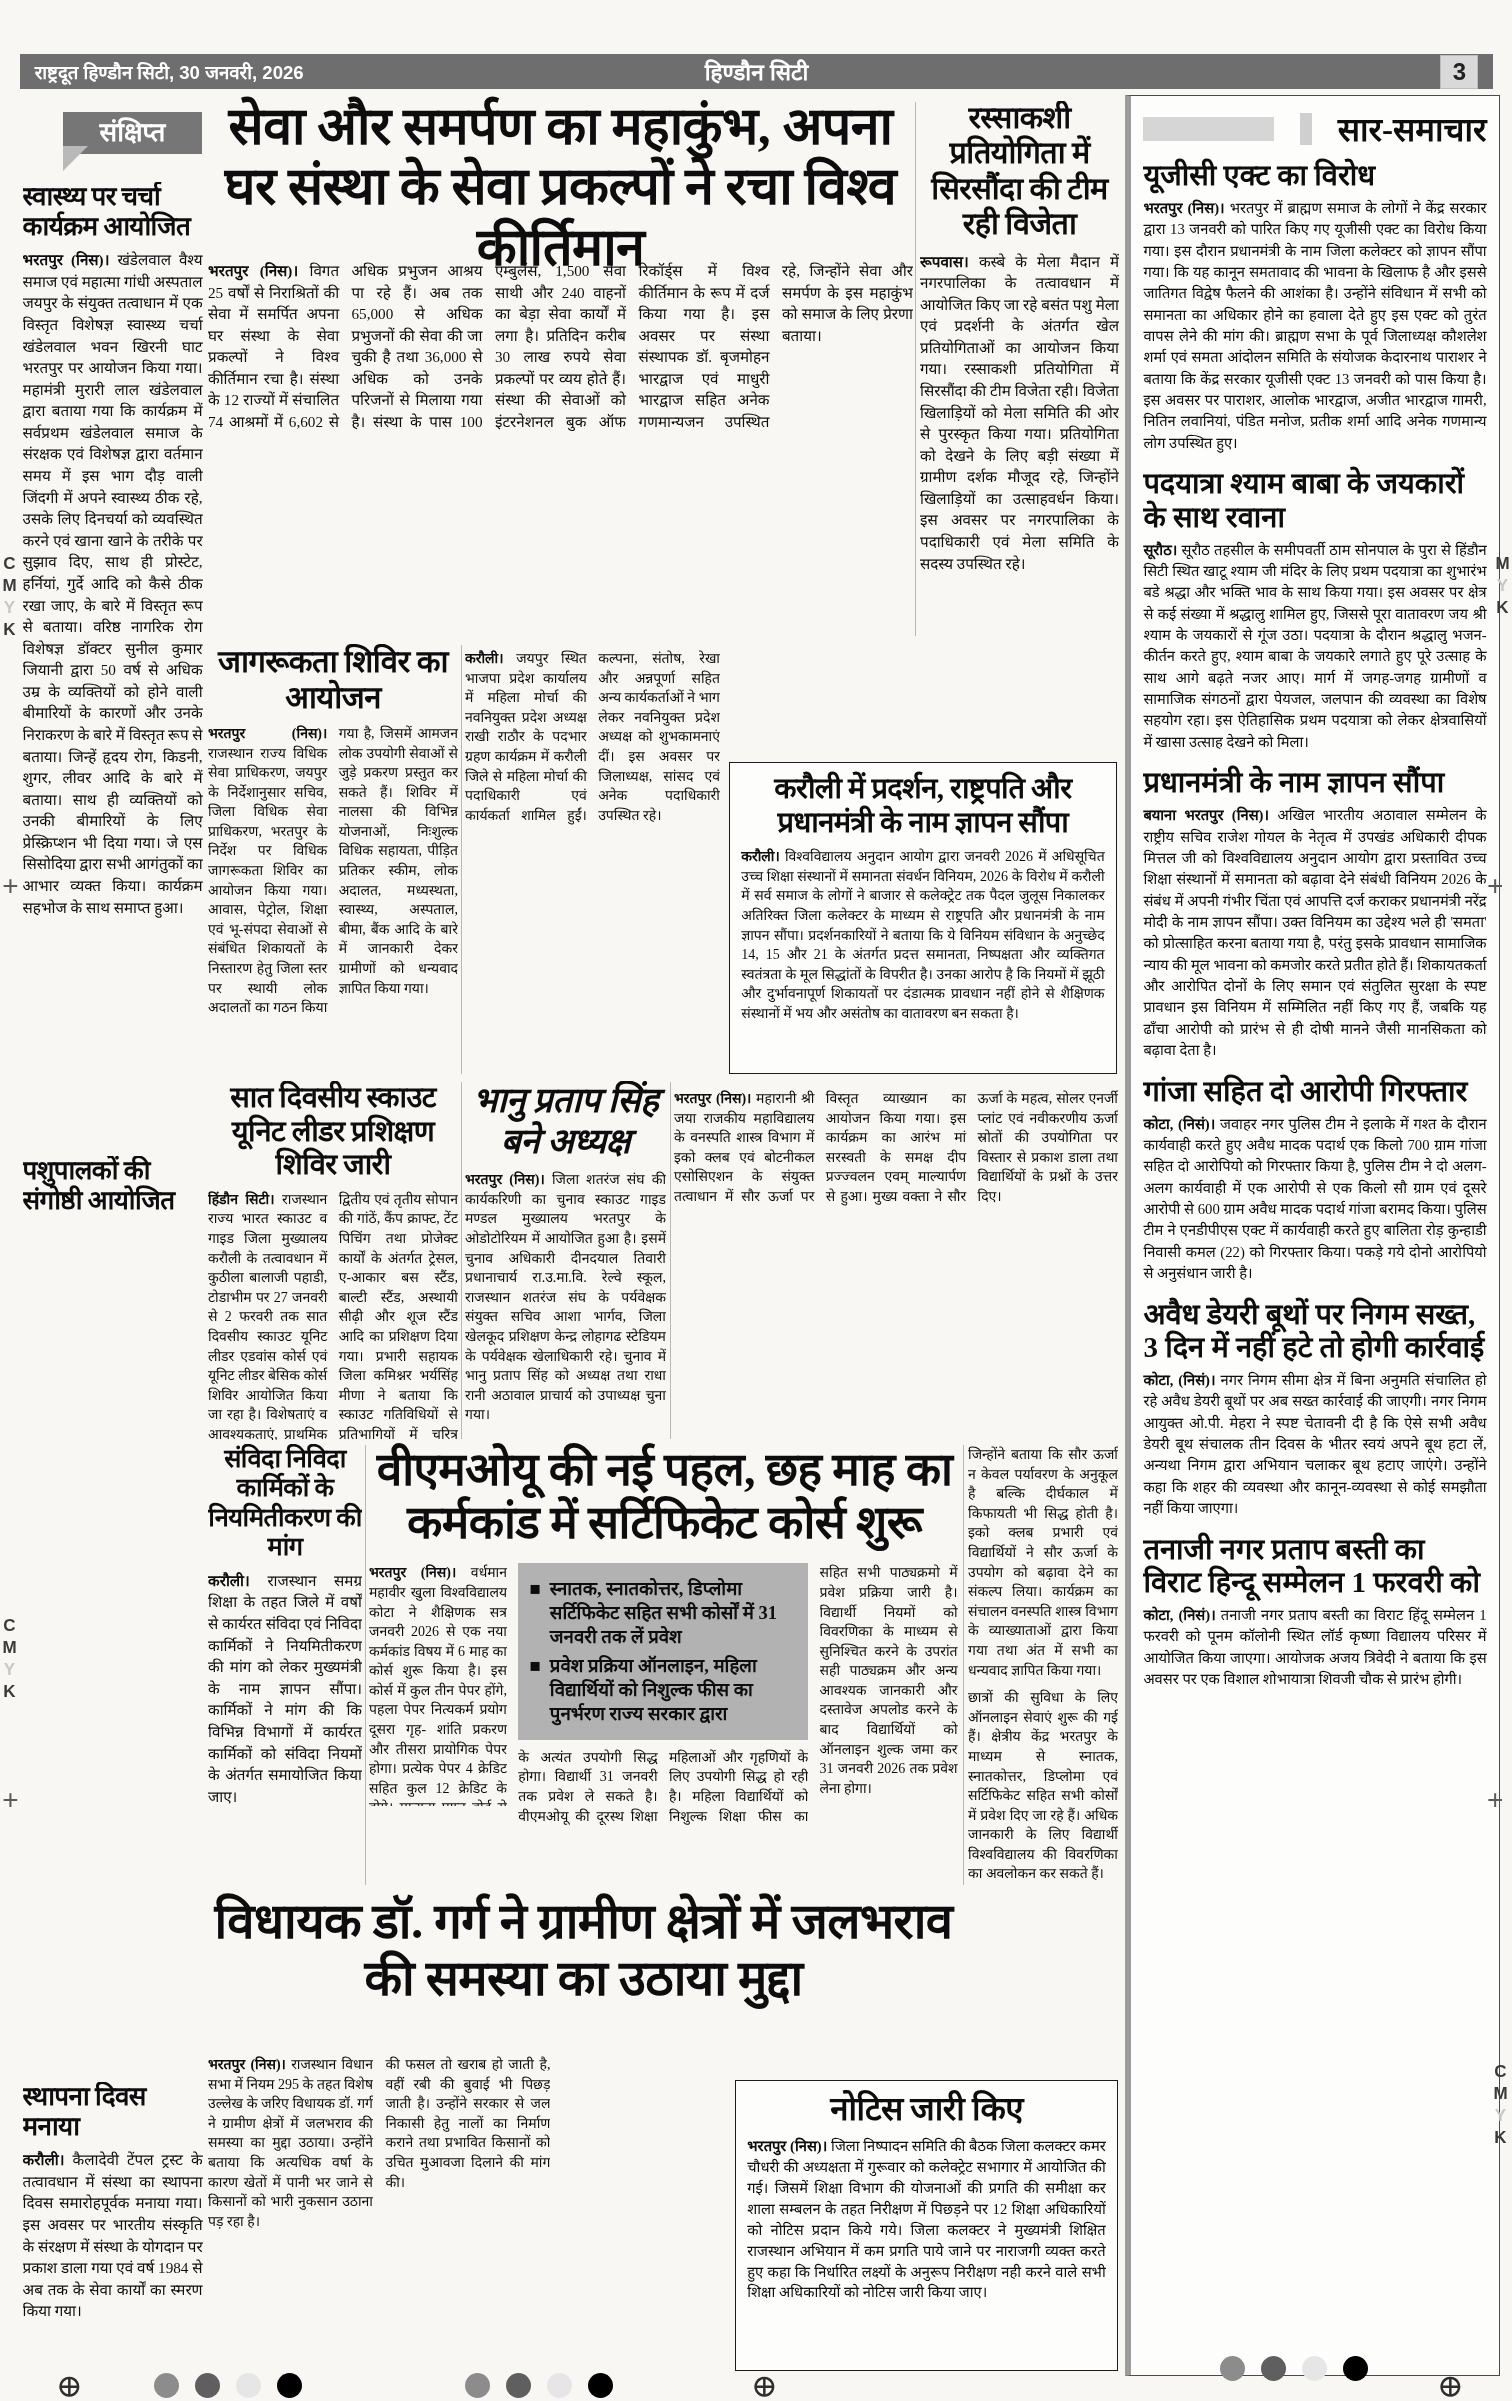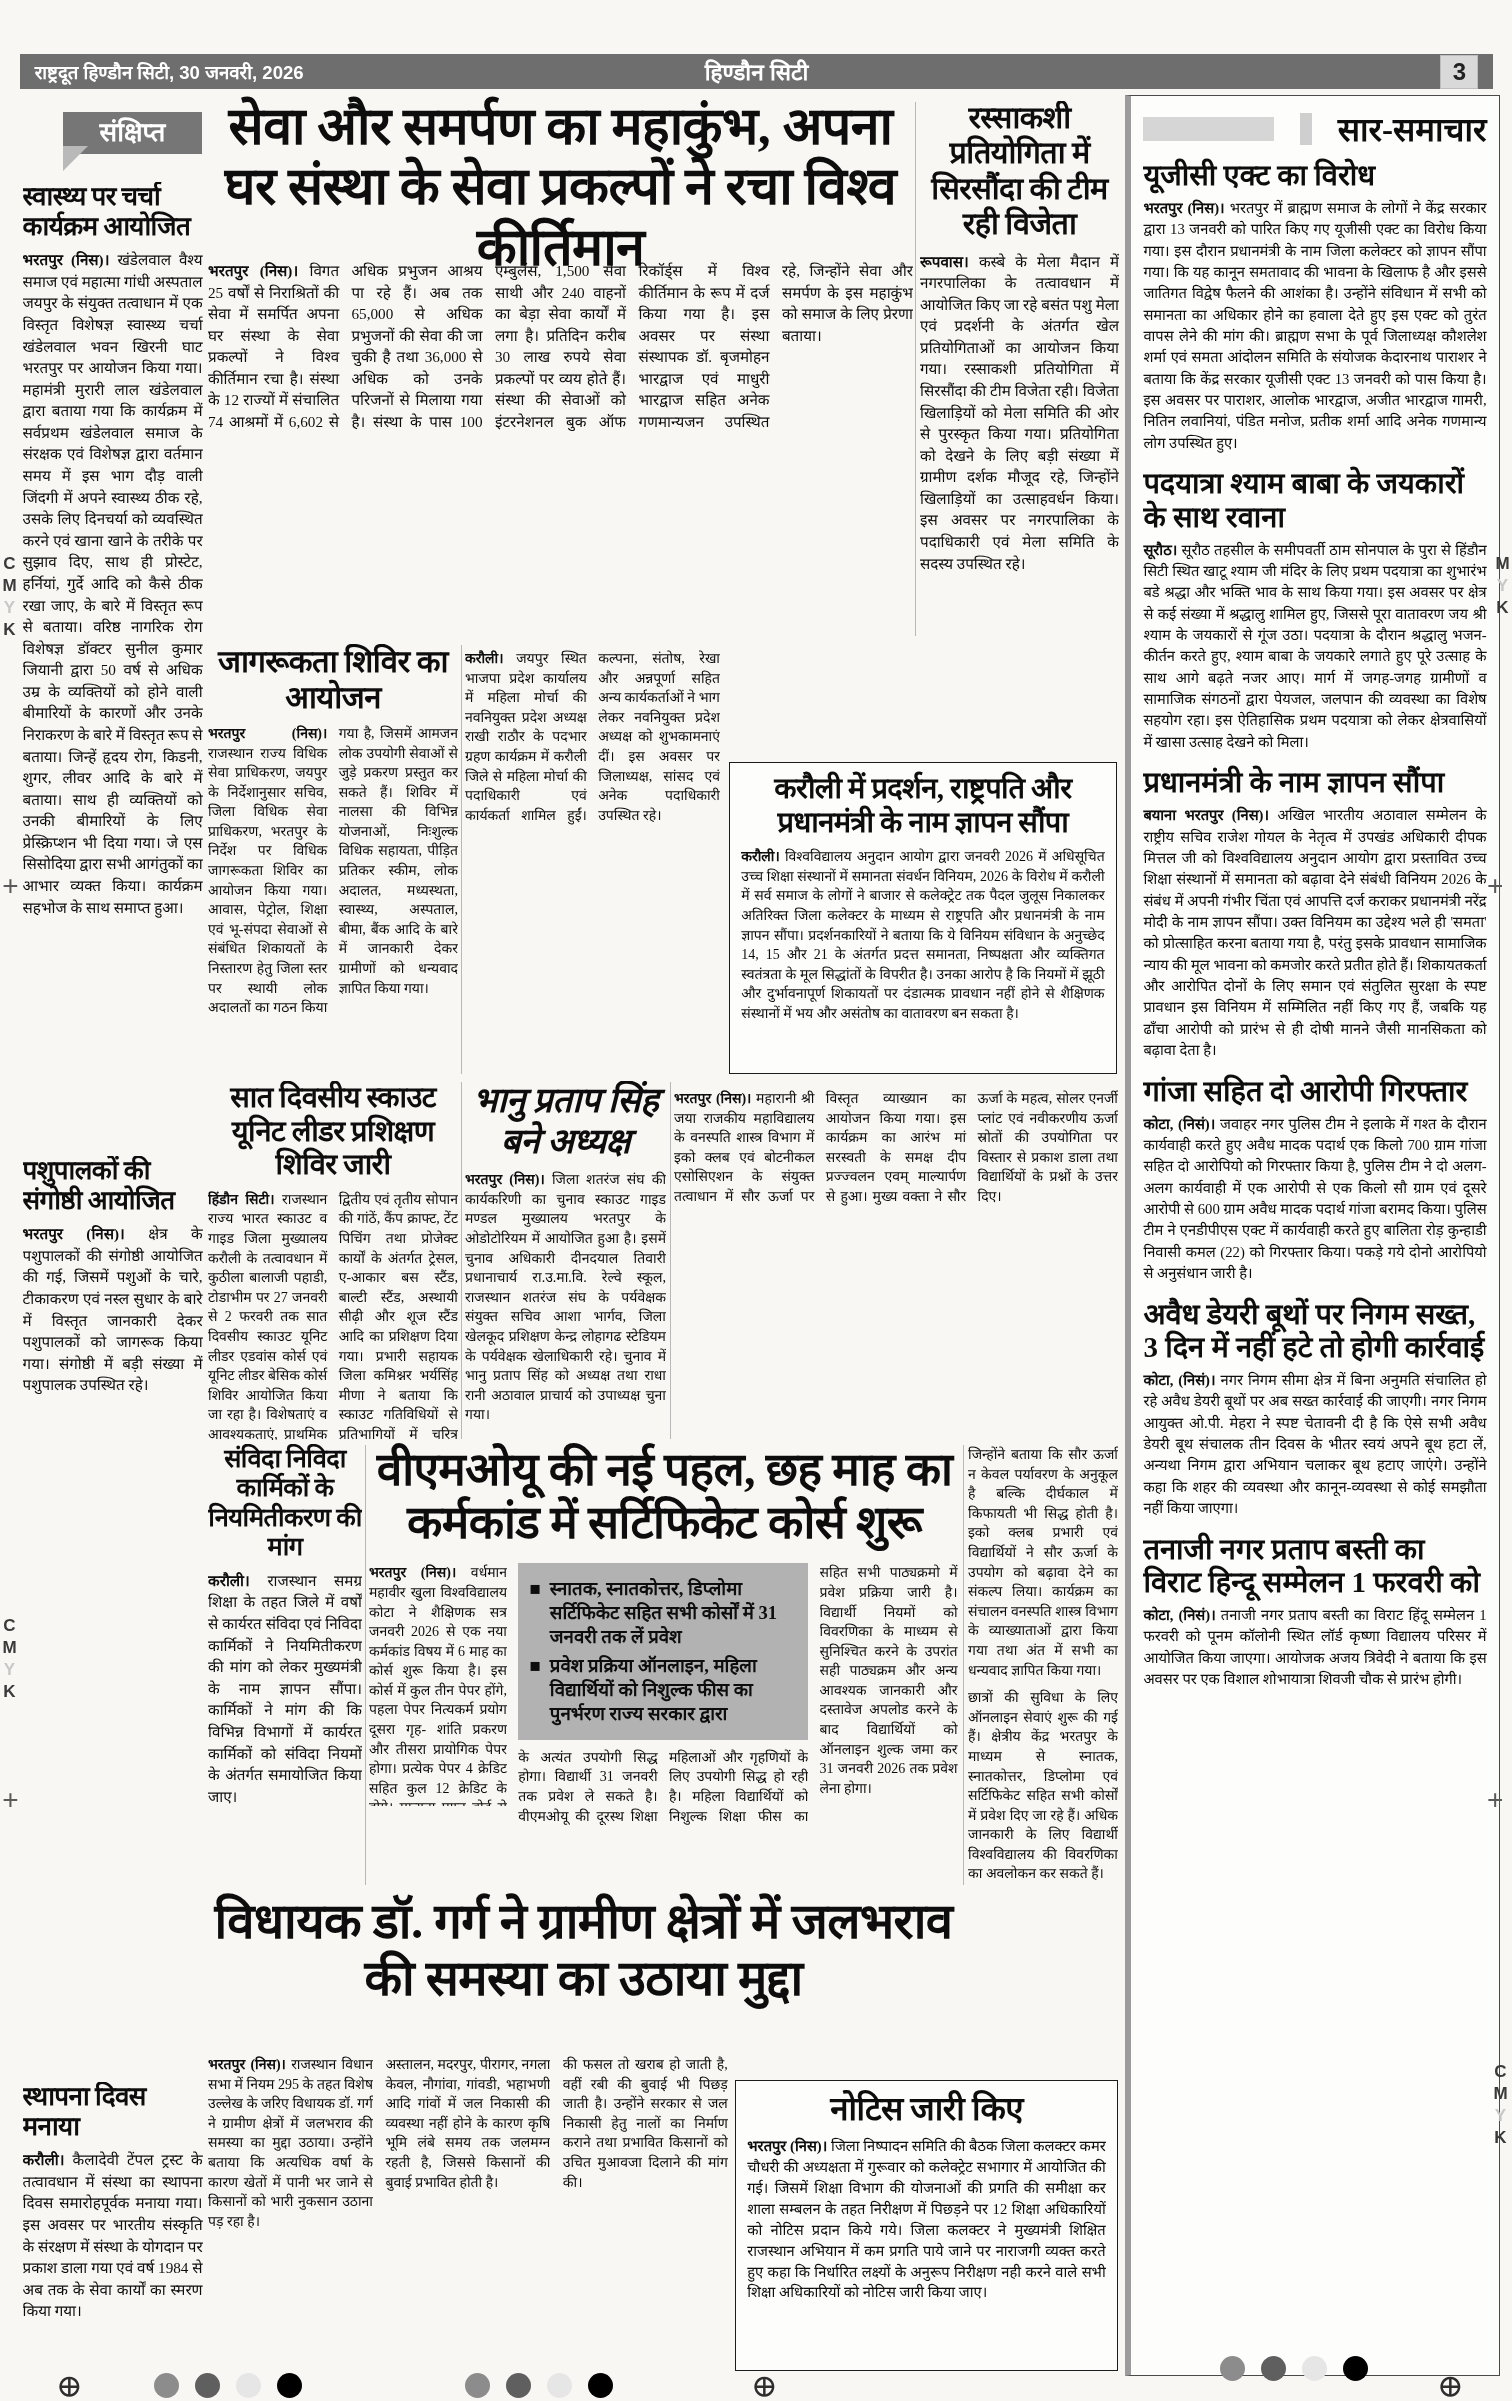--- a/index.html
+++ b/index.html
@@ -87,21 +87,20 @@
 <div class="abs tab" style="left:63px; top:112px; width:139px;">संक्षिप्त</div>
 <div class="abs tab-fold" style="left:63px; top:146px;"></div>
 
 <div class="abs clip" style="left:22.6px; top:182px; width:180px; height:966px;">
   <h2 class="hl-brief headline">स्वास्थ्य पर चर्चा कार्यक्रम आयोजित</h2>
   <p class="body-txt"><span class="dateline">भरतपुर (निस)।</span> <span>खंडेलवाल वैश्य समाज एवं महात्मा गांधी अस्पताल जयपुर के संयुक्त तत्वाधान में एक विस्तृत विशेषज्ञ स्वास्थ्य चर्चा खंडेलवाल भवन खिरनी घाट भरतपुर पर आयोजन किया गया। महामंत्री मुरारी लाल खंडेलवाल द्वारा बताया गया कि कार्यक्रम में सर्वप्रथम खंडेलवाल समाज के संरक्षक एवं विशेषज्ञ द्वारा वर्तमान समय में इस भाग दौड़ वाली जिंदगी में अपने स्वास्थ्य ठीक रहे, उसके लिए दिनचर्या को व्यवस्थित करने एवं खाना खाने के तरीके पर सुझाव दिए, साथ ही प्रोस्टेट, हर्नियां, गुर्दे आदि को कैसे ठीक रखा जाए, के बारे में विस्तृत रूप से बताया। वरिष्ठ नागरिक रोग विशेषज्ञ डॉक्टर सुनील कुमार जियानी द्वारा 50 वर्ष से अधिक उम्र के व्यक्तियों को होने वाली बीमारियों के कारणों और उनके निराकरण के बारे में विस्तृत रूप से बताया। जिन्हें हृदय रोग, किडनी, शुगर, लीवर आदि के बारे में बताया। साथ ही व्यक्तियों को उनकी बीमारियों के लिए प्रेस्क्रिप्शन भी दिया गया। जे एस सिसोदिया द्वारा सभी आगंतुकों का आभार व्यक्त किया। कार्यक्रम सहभोज के साथ समाप्त हुआ।</span></p>
 </div>
 
 <div class="abs clip" style="left:22.6px; top:1156px; width:180px; height:915px;">
   <h2 class="hl-brief headline">पशुपालकों की संगोष्ठी आयोजित</h2>
-  <p class="body-txt"><span class="dateline">भरतपुर (निस)।</span> <span>क्षेत्र के पशुपालकों की संगोष्ठी आयोजित की गई, जिसमें पशुओं के चारे, टीकाकरण एवं नस्ल सुधार के बारे में विस्तृत जानकारी देकर पशुपालकों को जागरूक किया गया। संगोष्ठी में बड़ी संख्या में पशुपालक उपस्थित रहे।</span></p>
 </div>
 
 <div class="abs clip" style="left:22.6px; top:2082px; width:180px; height:285px;">
   <h2 class="hl-brief headline">स्थापना दिवस मनाया</h2>
   <p class="body-txt"><span class="dateline">करौली।</span> <span>कैलादेवी टेंपल ट्रस्ट के तत्वावधान में संस्था का स्थापना दिवस समारोहपूर्वक मनाया गया। इस अवसर पर भारतीय संस्कृति के संरक्षण में संस्था के योगदान पर प्रकाश डाला गया एवं वर्ष 1984 से अब तक के सेवा कार्यों का स्मरण किया गया।</span></p>
 </div>
 
 <div class="abs headline hl-lead" style="left:208px; top:97px; width:705px; height:157px;">सेवा और समर्पण का महाकुंभ, अपना घर संस्था के सेवा प्रकल्पों ने रचा विश्व कीर्तिमान</div>
 <div class="abs clip cols-5 body-txt" style="left:208px; top:260px; width:705px; height:377px;">
   <span class="dateline">भरतपुर (निस)।</span> <span>विगत 25 वर्षों से निराश्रितों की सेवा में समर्पित अपना घर संस्था के सेवा प्रकल्पों ने विश्व कीर्तिमान रचा है। संस्था के 12 राज्यों में संचालित 74 आश्रमों में 6,602 से अधिक प्रभुजन आश्रय पा रहे हैं। अब तक 65,000 से अधिक प्रभुजनों की सेवा की जा चुकी है तथा 36,000 से अधिक को उनके परिजनों से मिलाया गया है। संस्था के पास 100 एम्बुलेंस, 1,500 सेवा साथी और 240 वाहनों का बेड़ा सेवा कार्यों में लगा है। प्रतिदिन करीब 30 लाख रुपये सेवा प्रकल्पों पर व्यय होते हैं। संस्था की सेवाओं को इंटरनेशनल बुक ऑफ रिकॉर्ड्स में विश्व कीर्तिमान के रूप में दर्ज किया गया है। इस अवसर पर संस्था संस्थापक डॉ. बृजमोहन भारद्वाज एवं माधुरी भारद्वाज सहित अनेक गणमान्यजन उपस्थित रहे, जिन्होंने सेवा और समर्पण के इस महाकुंभ को समाज के लिए प्रेरणा बताया।</span>
@@ -182,21 +181,20 @@
   <span>जिन्होंने बताया कि सौर ऊर्जा न केवल पर्यावरण के अनुकूल है बल्कि दीर्घकाल में किफायती भी सिद्ध होती है। इको क्लब प्रभारी एवं विद्यार्थियों ने सौर ऊर्जा के उपयोग को बढ़ावा देने का संकल्प लिया। कार्यक्रम का संचालन वनस्पति शास्त्र विभाग के व्याख्याताओं द्वारा किया गया तथा अंत में सभी का धन्यवाद ज्ञापित किया गया।</span>
   <p class="mt">छात्रों की सुविधा के लिए ऑनलाइन सेवाएं शुरू की गई हैं। क्षेत्रीय केंद्र भरतपुर के माध्यम से स्नातक, स्नातकोत्तर, डिप्लोमा एवं सर्टिफिकेट सहित सभी कोर्सों में प्रवेश दिए जा रहे हैं। अधिक जानकारी के लिए विद्यार्थी विश्वविद्यालय की विवरणिका का अवलोकन कर सकते हैं।</p>
 </div>
 
 <div class="abs headline hl-mla" style="left:208px; top:1894px; width:751px; height:154px;">विधायक डॉ. गर्ग ने ग्रामीण क्षेत्रों में जलभराव की समस्या का उठाया मुद्दा</div>
 
 <div class="abs" style="left:208px; top:2055px; width:521px; height:316px; display:flex; gap:12.4px;">
   <div class="body-txt body-sm clip" style="width:165px; height:316px;">
     <span class="dateline">भरतपुर (निस)।</span> <span>राजस्थान विधान सभा में नियम 295 के तहत विशेष उल्लेख के जरिए विधायक डॉ. गर्ग ने ग्रामीण क्षेत्रों में जलभराव की समस्या का मुद्दा उठाया। उन्होंने बताया कि अत्यधिक वर्षा के कारण खेतों में पानी भर जाने से किसानों को भारी नुकसान उठाना पड़ रहा है।</span>
   </div>
-  <div class="body-txt body-sm clip" style="width:165px; height:316px;">अस्तालन, मदरपुर, पीरागर, नगला केवल, नौगांवा, गांवडी, भहाभणी आदि गांवों में जल निकासी की व्यवस्था नहीं होने के कारण कृषि भूमि लंबे समय तक जलमग्न रहती है, जिससे किसानों की बुवाई प्रभावित होती है।</div>
   <div class="body-txt body-sm clip" style="width:165px; height:316px;">की फसल तो खराब हो जाती है, वहीं रबी की बुवाई भी पिछड़ जाती है। उन्होंने सरकार से जल निकासी हेतु नालों का निर्माण कराने तथा प्रभावित किसानों को उचित मुआवजा दिलाने की मांग की।</div>
 </div>
 
 <div class="news-box abs clip" style="left:735px; top:2080px; width:383px; height:291px;">
   <div class="headline hl-notice">नोटिस जारी किए</div>
   <p class="body-txt mt" style="font-size:14.7px;"><span class="dateline">भरतपुर (निस)।</span> <span>जिला निष्पादन समिति की बैठक जिला कलक्टर कमर चौधरी की अध्यक्षता में गुरूवार को कलेक्ट्रेट सभागार में आयोजित की गई। जिसमें शिक्षा विभाग की योजनाओं की प्रगति की समीक्षा कर शाला सम्बलन के तहत निरीक्षण में पिछड़ने पर 12 शिक्षा अधिकारियों को नोटिस प्रदान किये गये। जिला कलक्टर ने मुख्यमंत्री शिक्षित राजस्थान अभियान में कम प्रगति पाये जाने पर नाराजगी व्यक्त करते हुए कहा कि निर्धारित लक्ष्यों के अनुरूप निरीक्षण नही करने वाले सभी शिक्षा अधिकारियों को नोटिस जारी किया जाए।</span></p>
 </div>
 
 <div class="abs saar-box clip" style="left:1125px; top:95px; width:375px; height:2281px;">
   <div class="saar-head">

